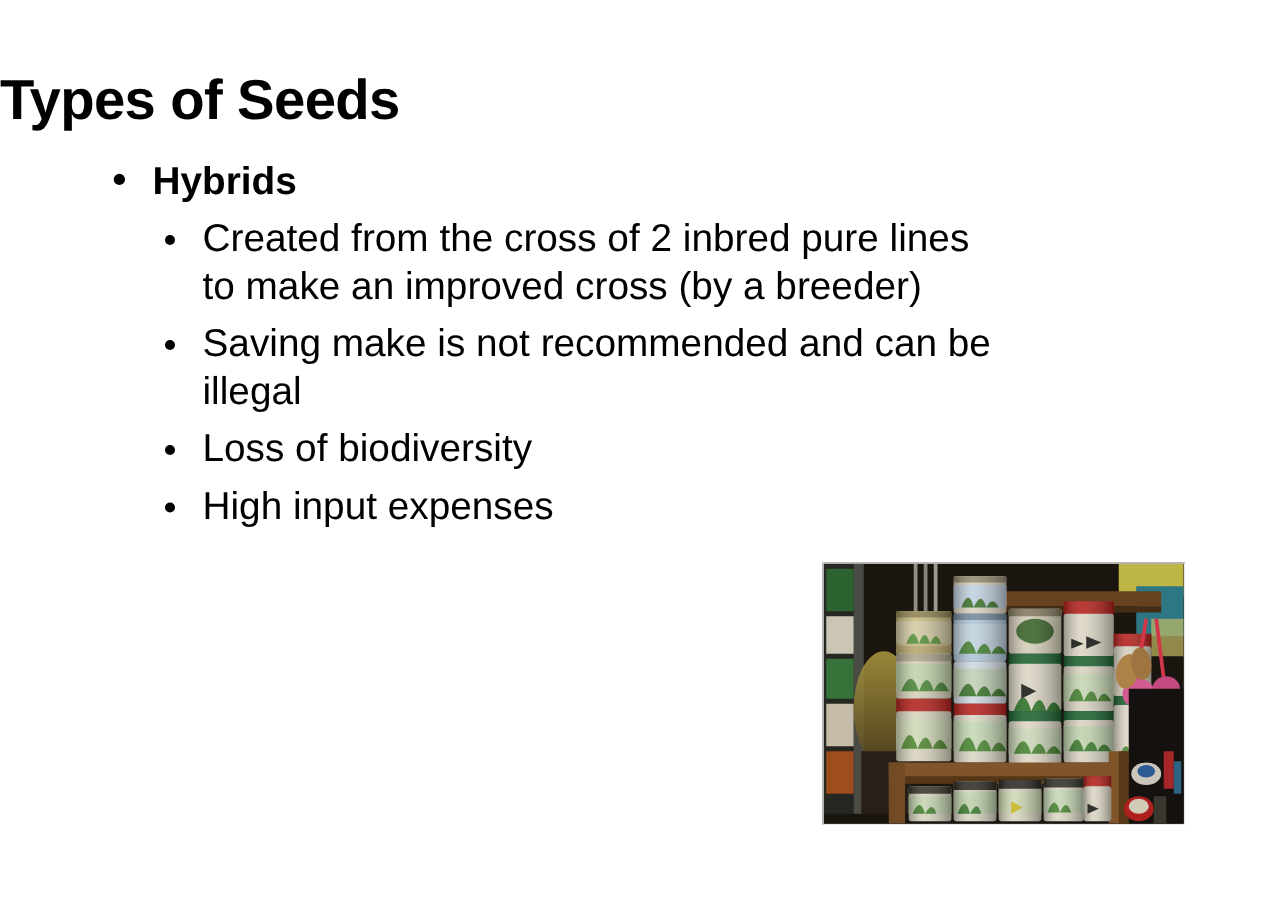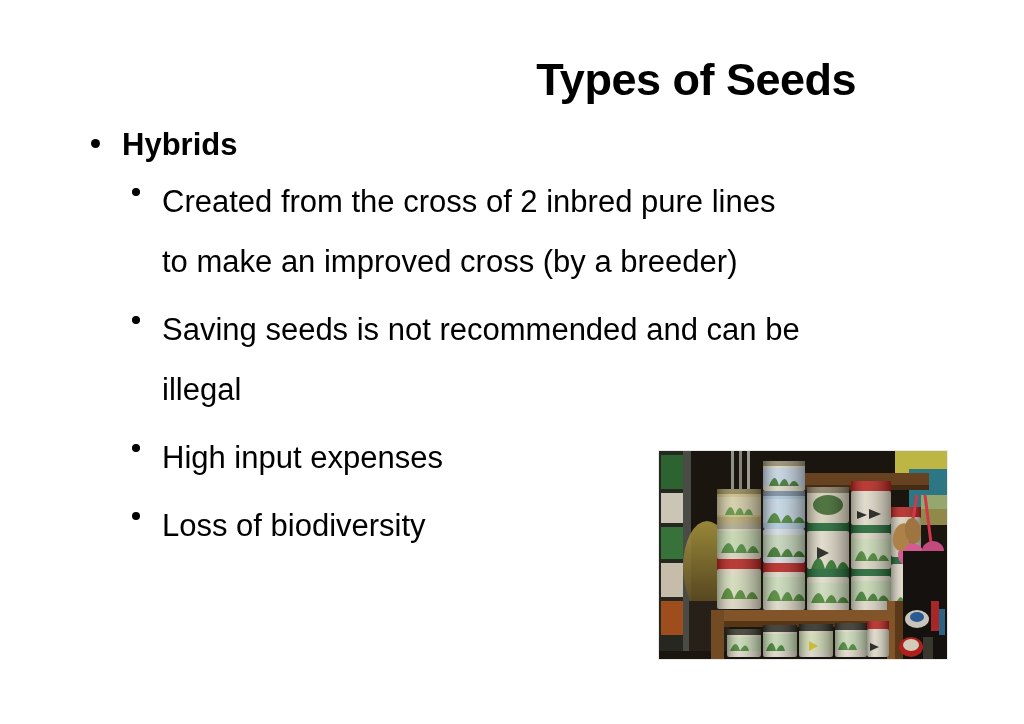--- a/index.html
+++ b/index.html
@@ -16,21 +16,21 @@
     width: 1024px;
     height: 724px;
     background: #ffffff;
     overflow: hidden;
   }
   .slide-title {
     position: absolute;
     left: 0;
     top: 54px;
     width: 856px;
-    text-align: right;
+    text-align: left;
     font-size: 45px;
     font-weight: bold;
     letter-spacing: -0.5px;
     line-height: 52px;
     color: #000000;
   }
   .body-block {
     position: absolute;
     left: 86px;
     top: 124px;
@@ -55,21 +55,21 @@
   }
   .sub-list {
     margin: 0;
     padding: 0;
   }
   .bullet-l2 {
     position: relative;
     padding-left: 76px;
     font-size: 31px;
     font-weight: normal;
-    line-height: 60px;
+    line-height: 38px;
     margin-bottom: 8px;
     max-width: 700px;
   }
   .bullet-l2 > .dot {
     position: absolute;
     left: 46px;
     top: 16px;
     width: 8px;
     height: 8px;
     border-radius: 50%;
@@ -111,31 +111,31 @@
 
       <div class="bullet-l2">
         <span class="dot"></span>
         <span class="bullet-text">Created from the cross of 2 inbred pure lines to make an improved cross (by a breeder)</span>
       </div>
 
 
 
       <div class="bullet-l2">
         <span class="dot"></span>
-        <span class="bullet-text">Saving seeds is not recommended and can be illegal</span>
+        <span class="bullet-text">Saving make is not recommended and can be illegal</span>
+      </div>
+
+      <div class="bullet-l2">
+        <span class="dot"></span>
+        <span class="bullet-text">Loss of biodiversity</span>
       </div>
 
       <div class="bullet-l2">
         <span class="dot"></span>
         <span class="bullet-text">High input expenses</span>
-      </div>
-
-      <div class="bullet-l2">
-        <span class="dot"></span>
-        <span class="bullet-text">Loss of biodiversity</span>
       </div>
 
     </div>
   </div>
 
   <div class="photo">
     <svg width="288" height="208" viewBox="0 0 288 208" xmlns="http://www.w3.org/2000/svg">
       <defs>
         <linearGradient id="blur1" x1="0" y1="0" x2="0" y2="1">
           <stop offset="0%" stop-color="#b9a544"></stop>

